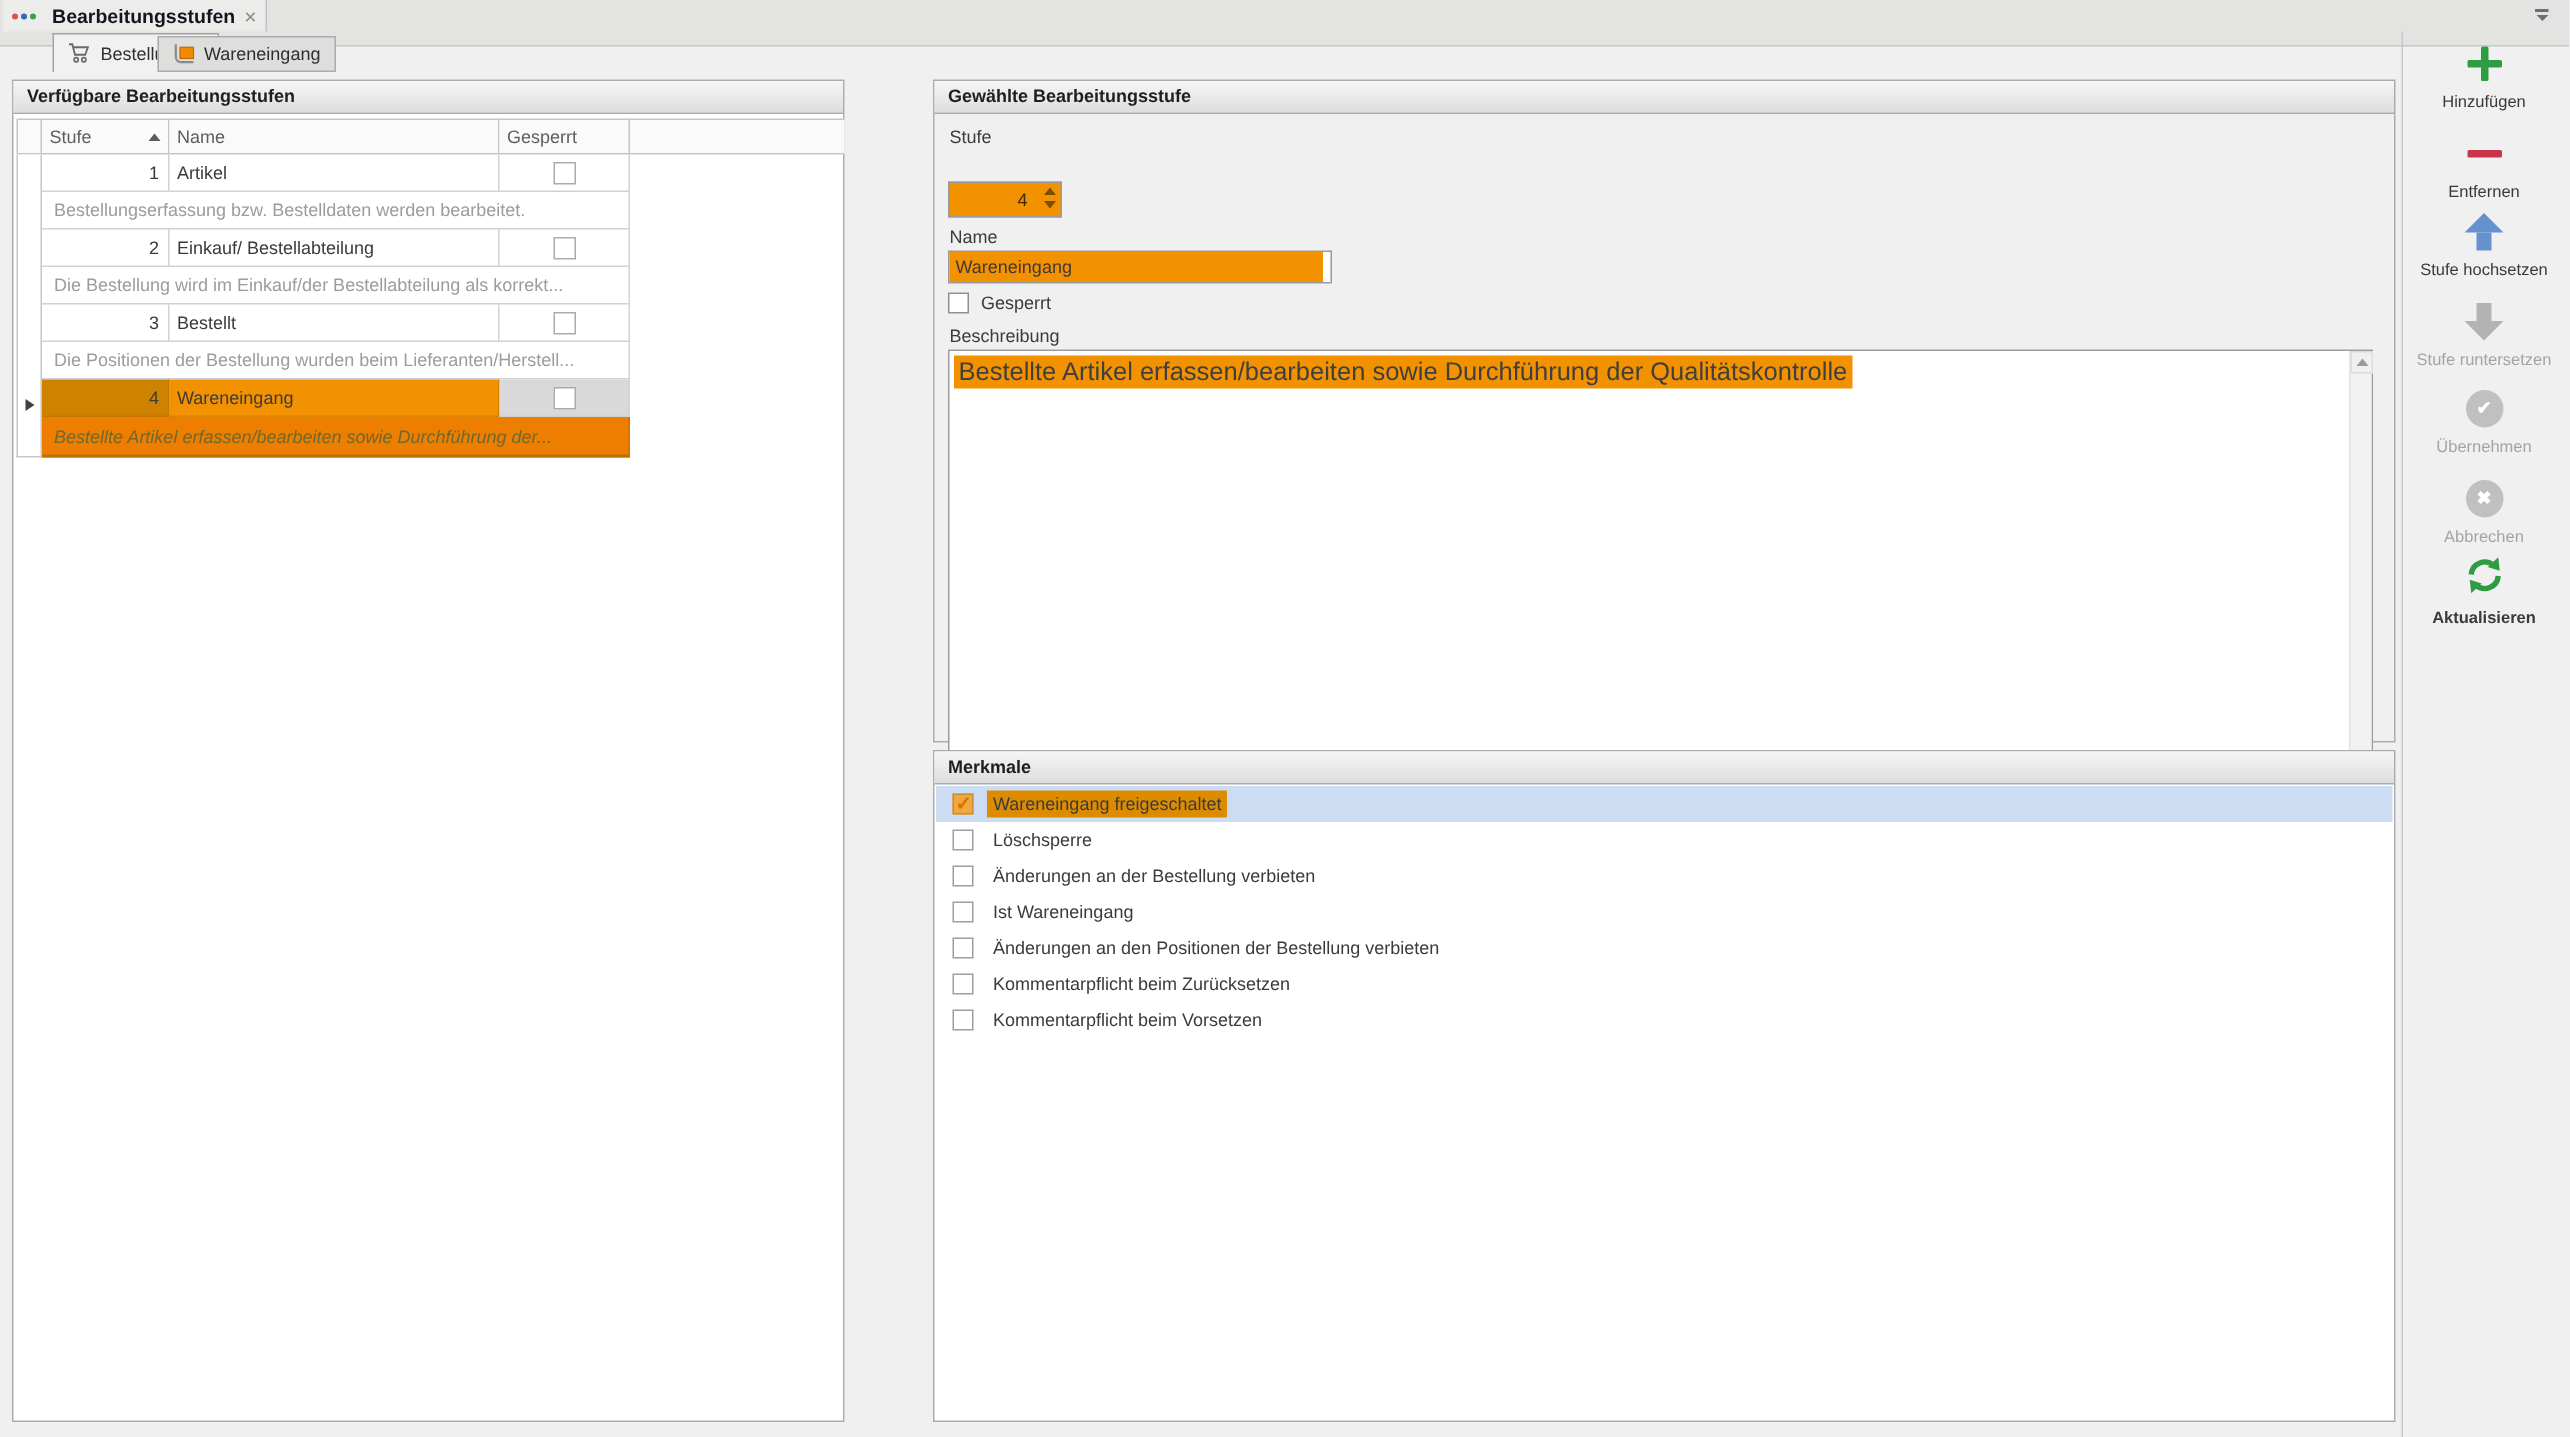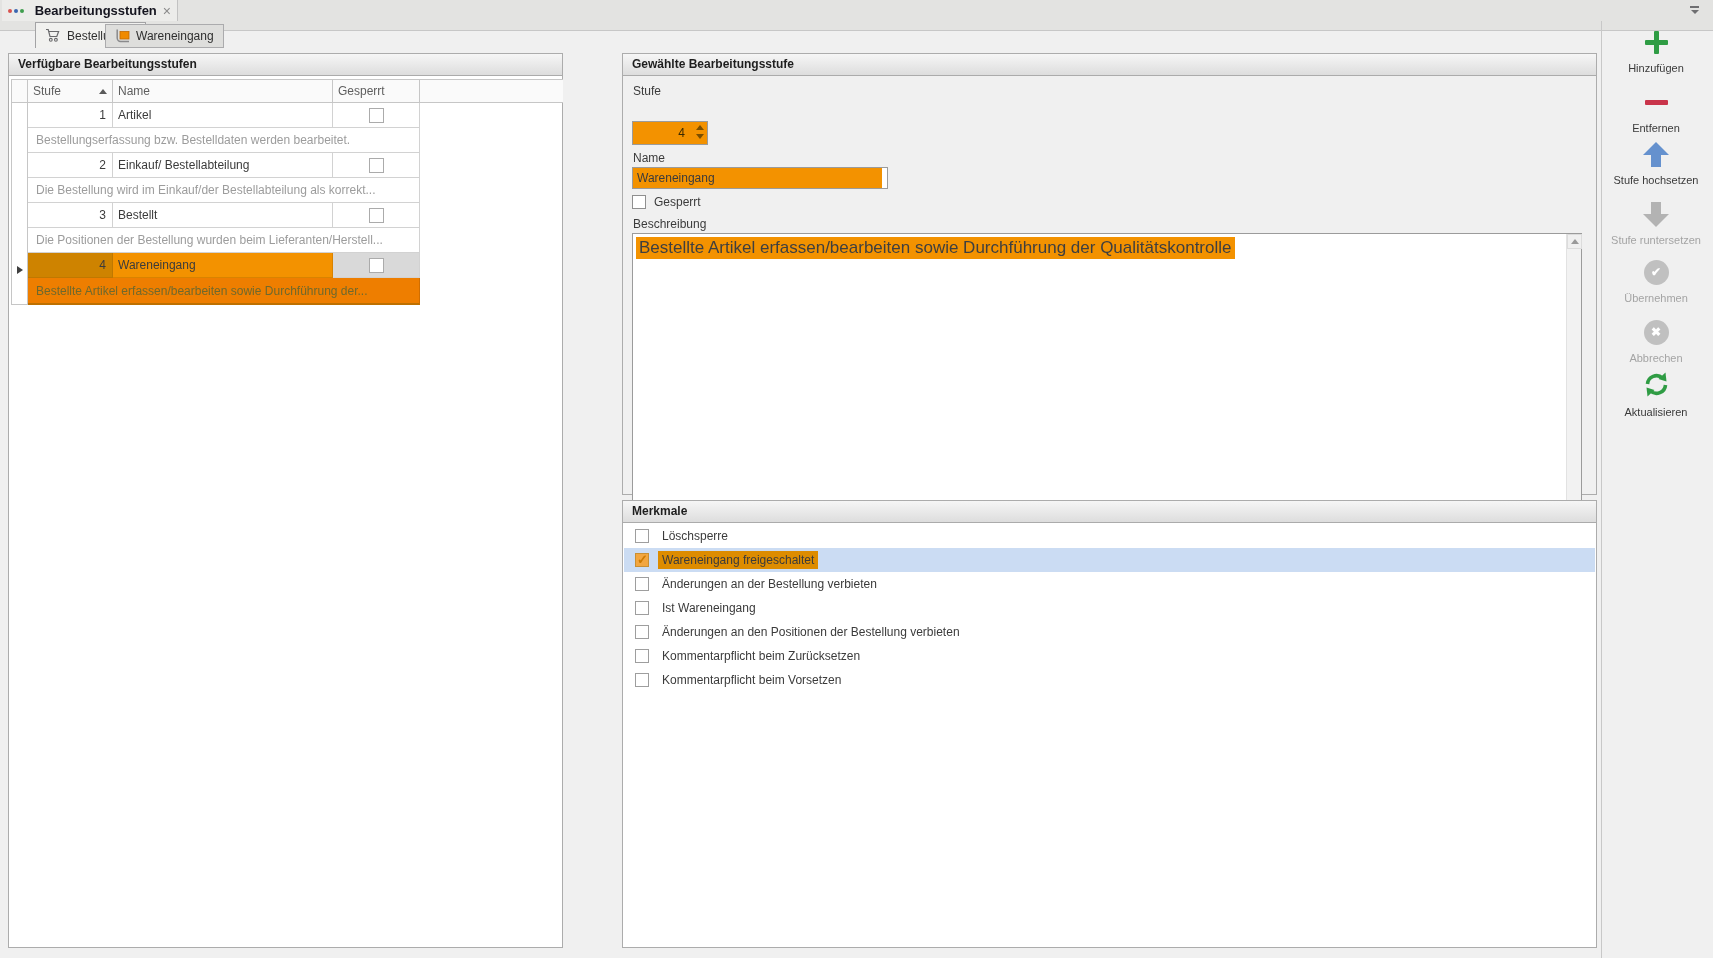--- a/index.html
+++ b/index.html
@@ -48,21 +48,21 @@
   .trow{display:flex;height:25px;margin-left:17px;}
   .td{border-right:1px solid #D2D2D2;border-bottom:1px solid #D2D2D2;display:flex;align-items:center;color:#3B3B3B;}
   .td.c-stufe{width:85px;justify-content:flex-end;padding-right:6px;}
   .td.c-name{width:220px;padding-left:5px;}
   .td.c-gesp{width:87px;justify-content:center;}
   .trow.desc .td{width:392px;padding-left:8px;color:#9C9C9C;border-right:1px solid #D2D2D2;text-align:center;}
   .trow.sel .td.c-stufe{background:#CE8300;border-color:#C07800;}
   .trow.sel .td.c-name{background:#F39200;border-color:#D98300;}
   .trow.sel .td.c-gesp{background:#D9D9D9;}
   .trow.desc.sel{height:27px;}
-  .trow.desc.sel .td{background:#EE7E00;color:#6E692D;border-right-color:#D06E00;border-bottom:2px solid #BE7000;}
+  .trow.desc.sel .td{background:#EE7E00;color:#6E692D;border-right-color:#D06E00;border-bottom:2px solid #BE7000;font-style:italic;}
   .cb{width:15px;height:15px;background:#FFFFFF;border:1px solid #ABABAB;display:inline-block;}
 
   
   .flabel{position:absolute;font-size:12px;color:#3B3B3B;}
   .spinner{position:absolute;left:9px;top:45px;width:76px;height:24px;background:#F39200;border:1px solid #9B9B9B;color:#3B2A00;font-size:12px;display:flex;align-items:center;justify-content:flex-end;padding-right:22px;}
   .spin-btns{position:absolute;right:3px;top:3px;display:flex;flex-direction:column;gap:4px;}
   .spin-up{width:0;height:0;border-left:4px solid transparent;border-right:4px solid transparent;border-bottom:5px solid #7A4E00;}
   .spin-down{width:0;height:0;border-left:4px solid transparent;border-right:4px solid transparent;border-top:5px solid #7A4E00;}
   .tinput{position:absolute;left:9px;top:91px;width:256px;height:22px;border:1px solid #9B9B9B;background:linear-gradient(to right,#F39200 0,#F39200 calc(100% - 5px),#FFFFFF calc(100% - 5px));color:#3B3B3B;font-size:12px;display:flex;align-items:center;padding-left:4px;}
   .fcheckrow{position:absolute;left:9px;top:119px;display:flex;align-items:center;font-size:12px;color:#3B3B3B;}
@@ -237,27 +237,27 @@
               <span class="tri-down"></span>
             </div>
         </div>
       </div>
     </div>
   </div>
 
   <div id="merkmale-panel" class="panel">
     <div class="panel-header">Merkmale</div>
     <div class="mlist">
-      <div class="mitem">
-        <span class="mcb"></span>
-        <span class="mlabel">Löschsperre</span>
-      </div>
       <div class="mitem selected">
         <span class="mcb checked"></span>
         <span class="mlabel">Wareneingang freigeschaltet</span>
+      </div>
+      <div class="mitem">
+        <span class="mcb"></span>
+        <span class="mlabel">Löschsperre</span>
       </div>
       <div class="mitem">
         <span class="mcb"></span>
         <span class="mlabel">Änderungen an der Bestellung verbieten</span>
       </div>
       <div class="mitem">
         <span class="mcb"></span>
         <span class="mlabel">Ist Wareneingang</span>
       </div>
       <div class="mitem">
@@ -312,21 +312,21 @@
         <span class="icon-circle">✔</span>
       </div>
     <div class="albl">Übernehmen</div>
   </div>
   <div class="abtn disabled" style="top:318px;">
     <div class="iconzone">
         <span class="icon-circle">✖</span>
       </div>
     <div class="albl">Abbrechen</div>
   </div>
-  <div class="abtn" style="top:372px;">
+  <div class="abtn" style="top:372px;font-weight:bold;">
     <div class="iconzone">
       <span>
         <svg width="27" height="27" viewBox="0 0 27 27">
           <path d="M4.5 13 A 9 9 0 0 1 19.5 7" fill="none" stroke="#2F9C44" stroke-width="3.6"></path>
           <polygon points="22.5,1.5 23.5,10.5 15.5,8" fill="#2F9C44"></polygon>
           <path d="M22.5 14 A 9 9 0 0 1 7.5 20" fill="none" stroke="#2F9C44" stroke-width="3.6"></path>
           <polygon points="4.5,25.5 3.5,16.5 11.5,19" fill="#2F9C44"></polygon>
         </svg>
       </span>
     </div>

